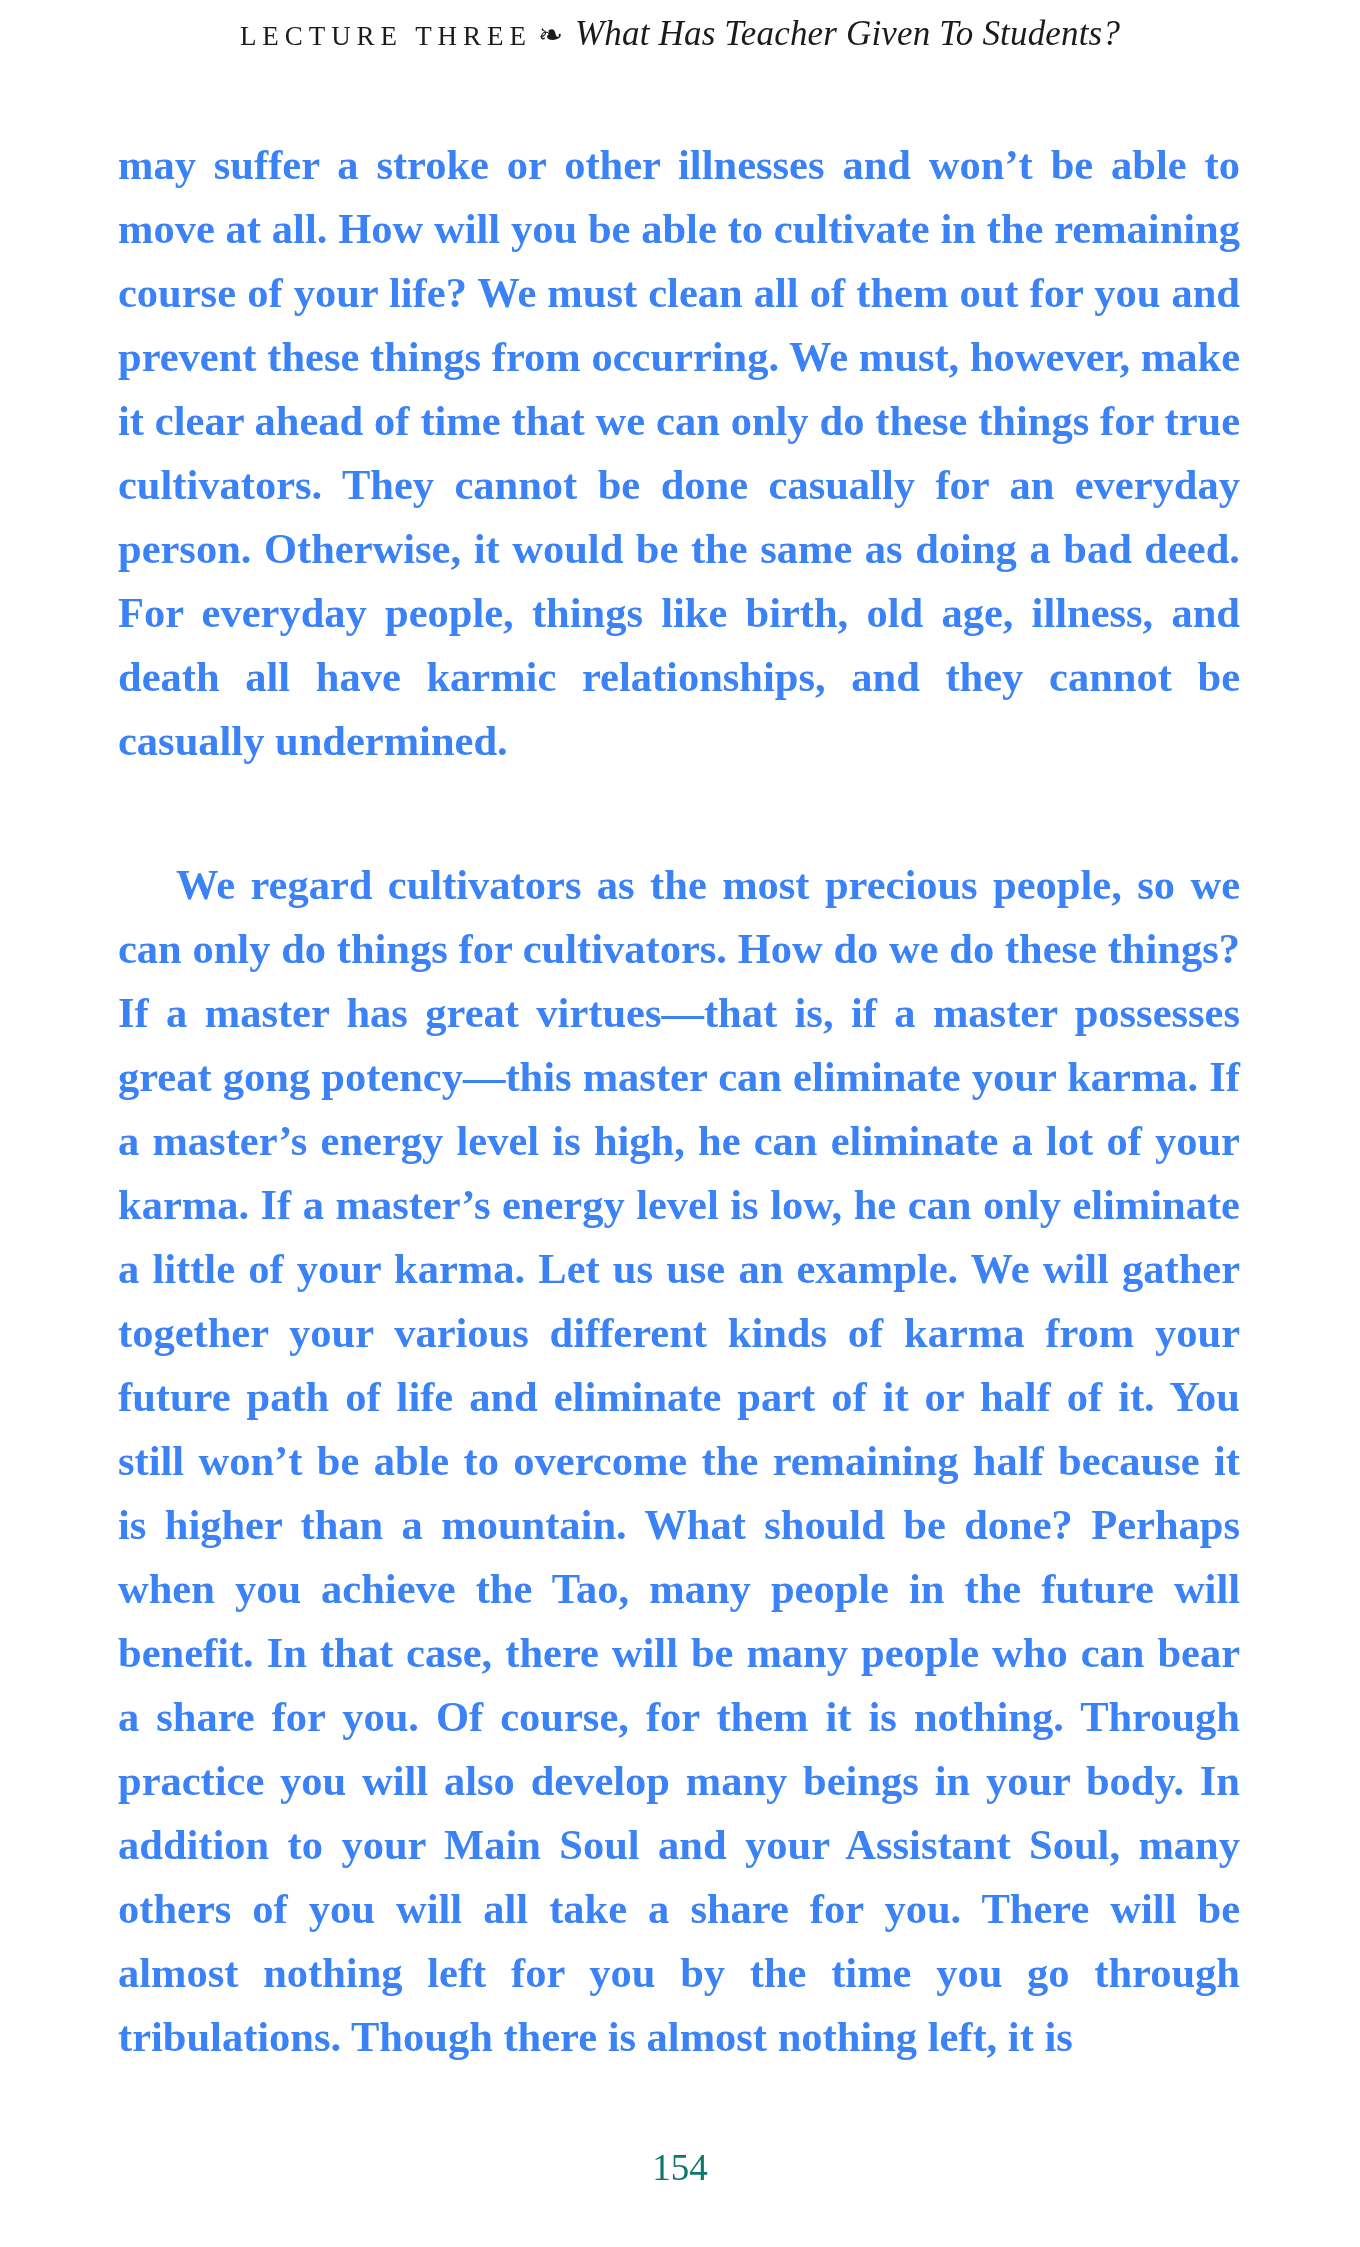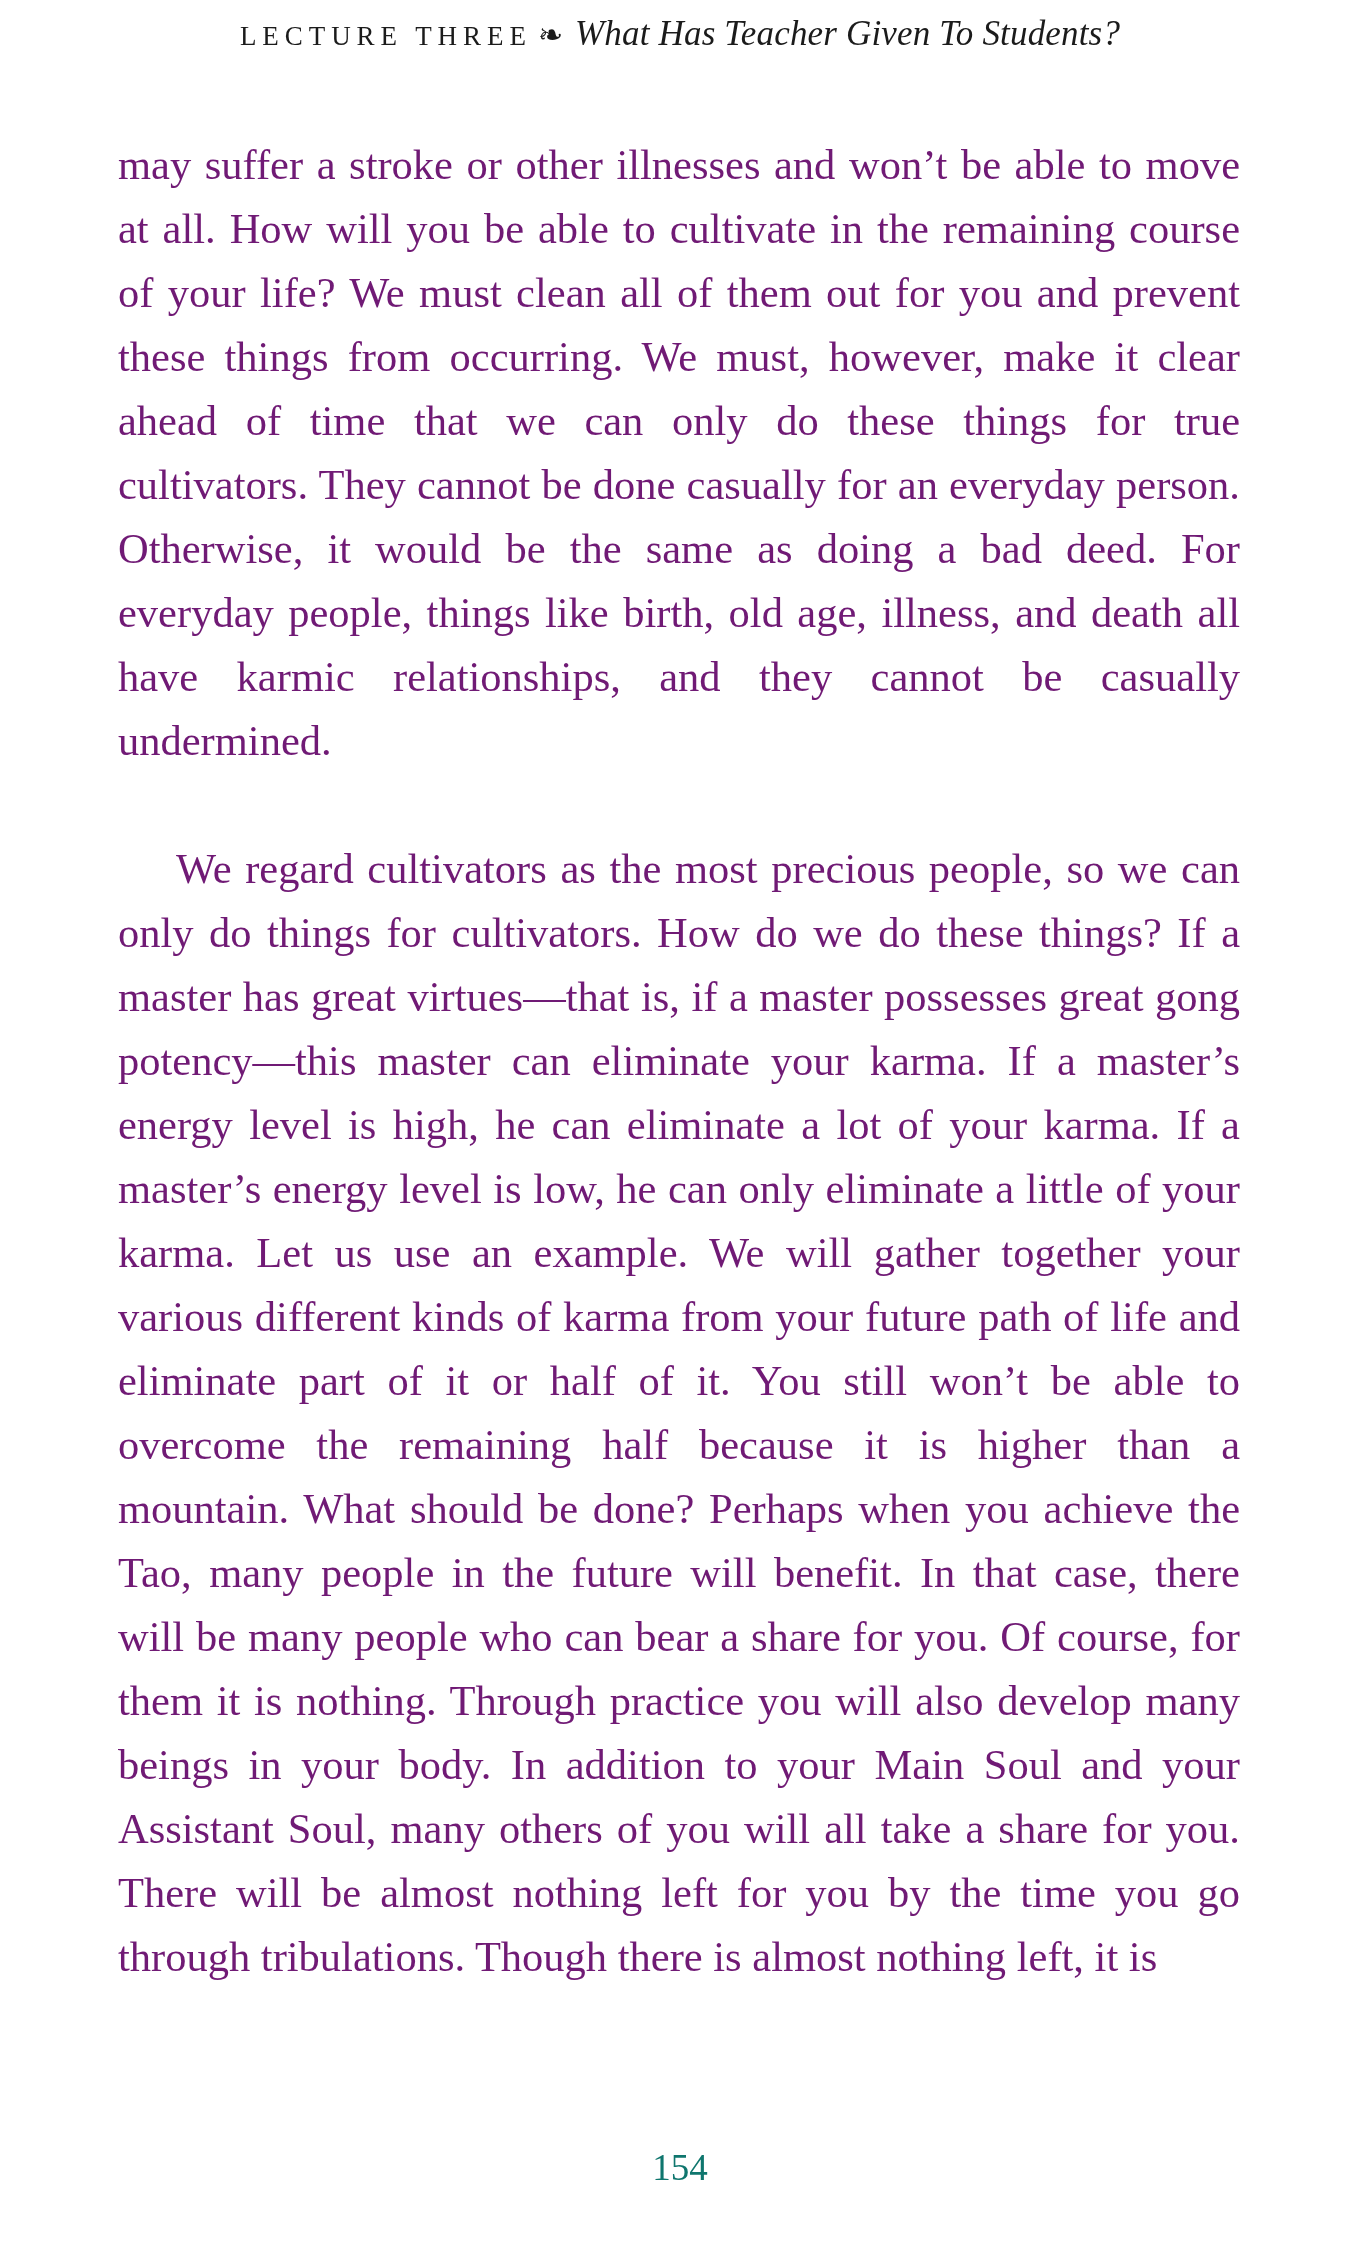--- a/index.html
+++ b/index.html
@@ -42,28 +42,29 @@
     vertical-align: baseline;
   }
   .page-body {
     position: absolute;
     left: 118px;
     top: 133px;
     width: 1122px;
     font-size: 42.5px;
     line-height: 64px;
     text-align: justify;
-    color: #701a75;
+    color: #3b82f6;
+    font-weight: bold;
   }
   .page-body p {
     margin: 0;
     padding: 0;
   }
   .page-body p.indented {
-    margin-top: 64px;
+    margin-top: 80px;
     text-indent: 58px;
   }
   .page-footer {
     position: absolute;
     top: 2146px;
     left: 0;
     width: 100%;
     text-align: center;
     font-size: 37px;
     color: #0f766e;

